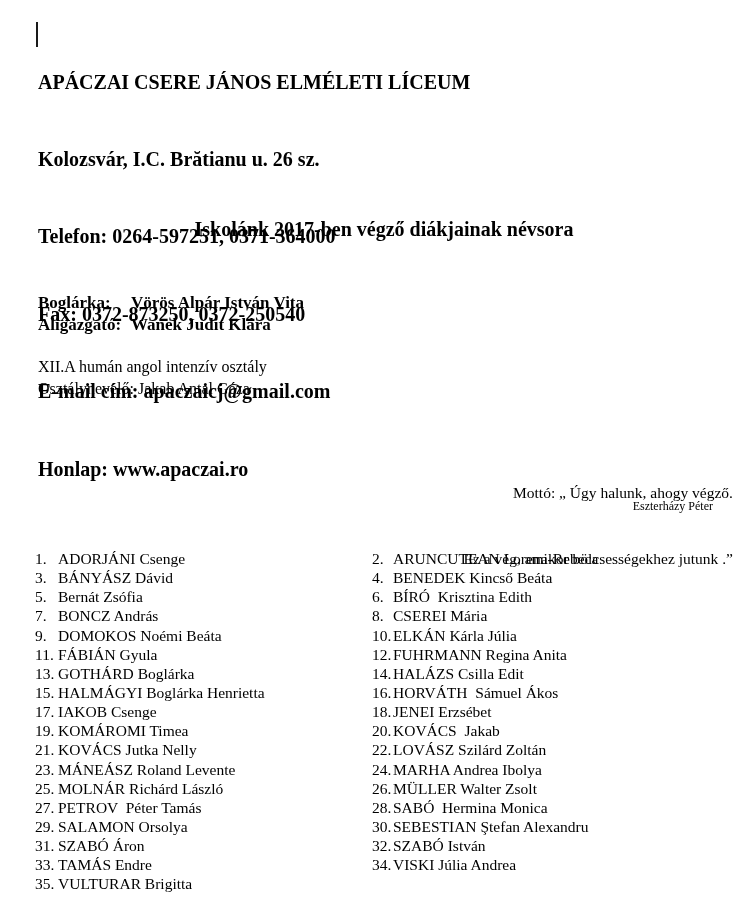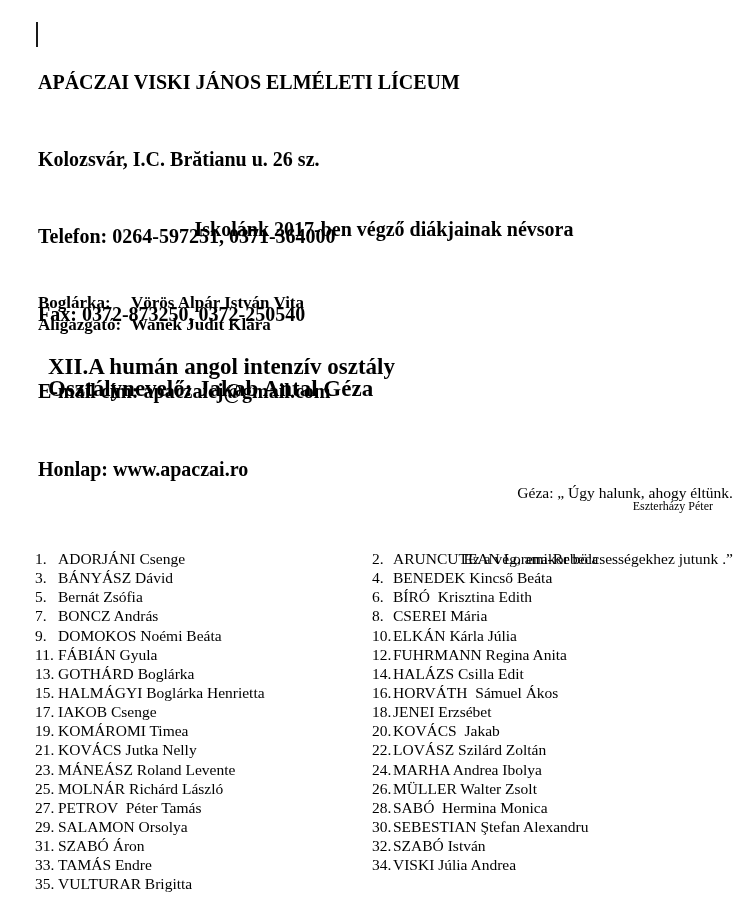--- a/index.html
+++ b/index.html
@@ -44,24 +44,24 @@
     left: 38px;
     top: 292px;
     font-size: 17px;
     font-weight: bold;
     line-height: 22px;
   }
   .admin-row { display: flex; }
   .admin-label { display: inline-block; min-width: 93px; }
   .class-block {
     position: absolute;
-    left: 48px;
+    left: 38px;
     top: 356px;
-    font-size: 23px;
-    font-weight: bold;
+    font-size: 16px;
+    font-weight: normal;
     line-height: 22px;
   }
   .teacher-row { white-space: pre; }
   .motto-block {
     position: absolute;
     right: 11px;
     top: 438px;
     text-align: right;
     font-size: 15.5px;
     line-height: 22px;
@@ -93,21 +93,21 @@
   .student-name { white-space: pre; }
 </style>
 </head>
 <body>
 
 <div class="page">
 
   <div class="text-cursor"></div>
 
   <div class="letterhead">
-    <div>APÁCZAI VISKI JÁNOS ELMÉLETI LÍCEUM</div>
+    <div>APÁCZAI CSERE JÁNOS ELMÉLETI LÍCEUM</div>
     <div>Kolozsvár, I.C. Brătianu u. 26 sz.</div>
     <div>Telefon: 0264-597251, 0371-364000</div>
     <div>Fax: 0372-873250, 0372-250540</div>
     <div>E-mail cím: apaczaicj@gmail.com</div>
     <div>Honlap: www.apaczai.ro</div>
   </div>
 
   <div class="doc-title">Iskolánk 2017-ben végző diákjainak névsora</div>
 
   <div class="admin-block">
@@ -120,21 +120,21 @@
       <span>Wanek Judit Klára</span>
     </div>
   </div>
 
   <div class="class-block">
     <div>XII.A humán angol intenzív osztály</div>
     <div class="teacher-row"><span>Osztálynevelő:</span> <span>Jakab Antal Géza</span></div>
   </div>
 
   <div class="motto-block">
-    <div>Géza: „ Úgy halunk, ahogy éltünk.</div>
+    <div>Mottó: „ Úgy halunk, ahogy végző.</div>
     <div>Ez a vég, amikor bölcsességekhez jutunk .”</div>
   </div>
   <div class="motto-author">Eszterházy Péter</div>
 
   <div class="student-col col-left">
     <div class="student-row">
         <span class="num">1.</span>
         <span class="student-name">ADORJÁNI Csenge</span>
       </div>
     <div class="student-row">

